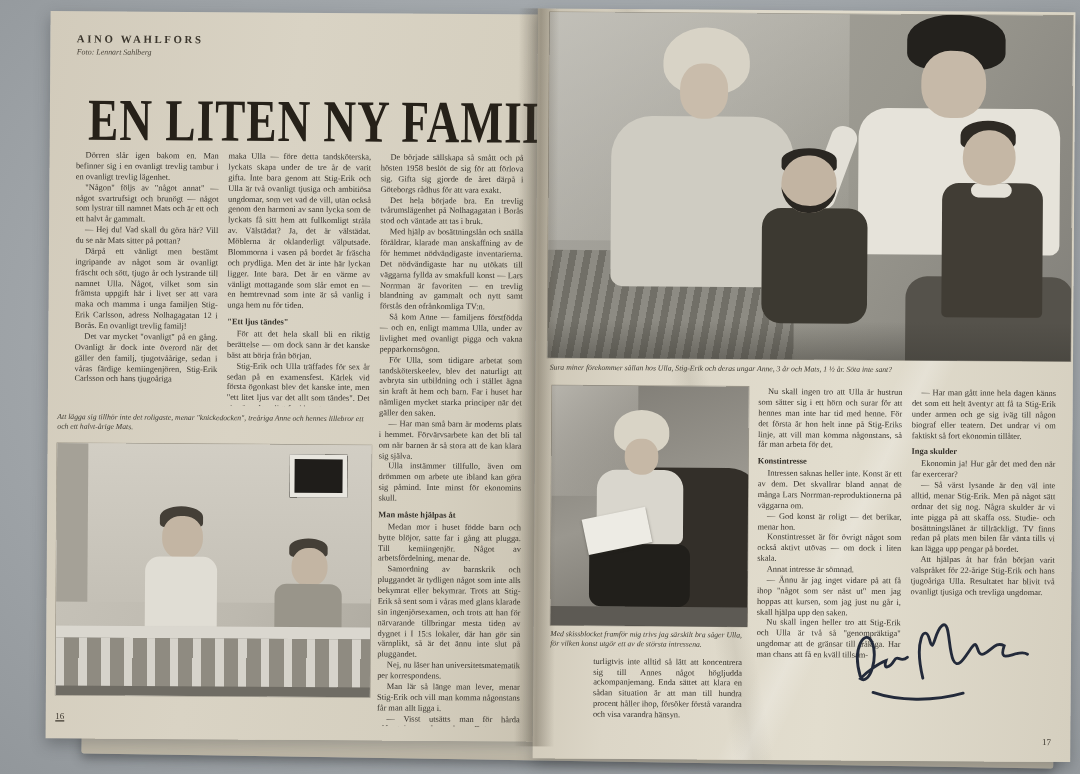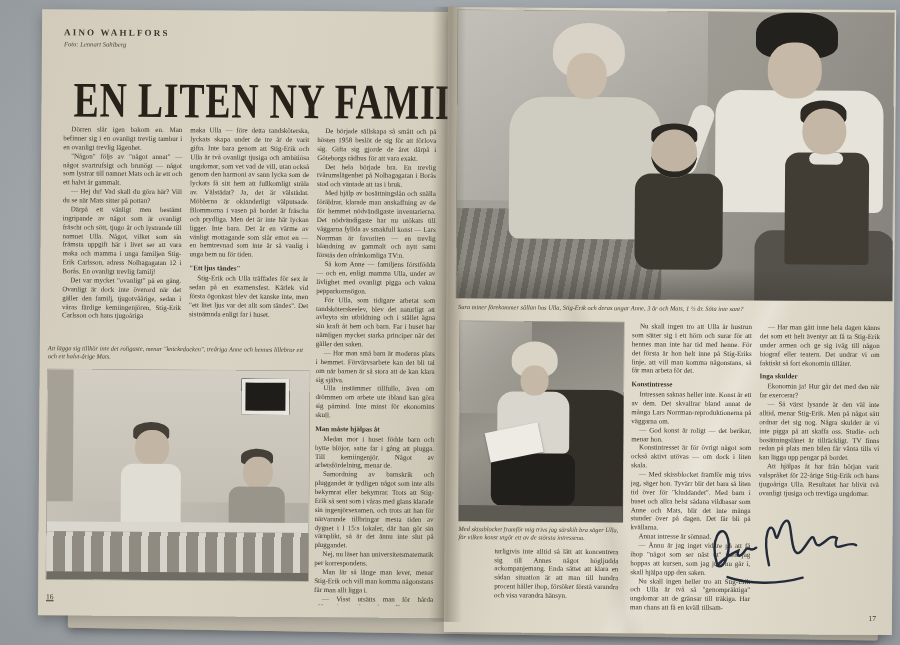--- a/index.html
+++ b/index.html
@@ -122,20 +122,21 @@
             <div class="col">
               <p>Dörren slår igen bakom en. Man befinner sig i en ovanligt trevlig tambur i en ovanligt trevlig lägenhet.</p>
               <p>"Någon" följs av "något annat" — något svartrufsigt och brunögt — något som lystrar till namnet Mats och är ett och ett halvt år gammalt.</p>
               <p>— Hej du! Vad skall du göra här? Vill du se när Mats sitter på pottan?</p>
               <p>Därpå ett vänligt men bestämt ingripande av något som är ovanligt fräscht och sött, tjugo år och lystrande till namnet Ulla. Något, vilket som sin främsta uppgift här i livet ser att vara maka och mamma i unga familjen Stig-Erik Carlsson, adress Nolhagagatan 12 i Borås. En ovanligt trevlig familj!</p>
               <p>Det var mycket "ovanligt" på en gång. Ovanligt är dock inte överord när det gäller den familj, tjugotvåårige, sedan i våras färdige kemiingenjören, Stig-Erik Carlsson och hans tjugoåriga</p>
             </div>
             <div class="col">
               <p class="noindent">maka Ulla — före detta tandsköterska, lyckats skapa under de tre år de varit gifta. Inte bara genom att Stig-Erik och Ulla är två ovanligt tjusiga och ambitiösa ungdomar, som vet vad de vill, utan också genom den harmoni av sann lycka som de lyckats få sitt hem att fullkomligt stråla av. Välstädat? Ja, det är välstädat. Möblerna är oklanderligt välputsade. Blommorna i vasen på bordet är fräscha och prydliga. Men det är inte här lyckan ligger. Inte bara. Det är en värme av vänligt mottagande som slår emot en — en hemtrevnad som inte är så vanlig i unga hem nu för tiden.</p>
               <p class="subhead">"Ett ljus tändes"</p>
+              <p>För att det hela skall bli en riktig berättelse — om dock sann är det kanske bäst att börja från början.</p>
               <p>Stig-Erik och Ulla träffades för sex år sedan på en examensfest. Kärlek vid första ögonkast blev det kanske inte, men "ett litet ljus var det allt som tändes". Det sistnämnda enligt far i huset.</p>
             </div>
           </div>
           <div class="cap caption-left">Att lägga sig tillhör inte det roligaste, menar "knickedocken", treåriga Anne och hennes lillebror ett och ett halvt-årige Mats.</div>
           <div class="photo crib-photo">
             <div class="shape crib-wall"></div>
             <div class="shape crib-door"></div>
             <div class="shape crib-frame"></div>
             <div class="shape k1-hair"></div>
             <div class="shape k1-head"></div>
@@ -207,21 +208,20 @@
           <div class="cap caption-woman">Med skissblocket framför mig trivs jag särskilt bra säger Ulla, för vilken konst utgör ett av de största intressena.</div>
           <div class="contA">turligtvis inte alltid så lätt att koncentrera sig till Annes något högljudda ackompanjemang. Enda sättet att klara en sådan situation är att man till hundra procent håller ihop, försöker förstå varandra och visa varandra hänsyn.</div>
         </div>
         <div class="colR colR2">
           <div class="col">
             <p>Nu skall ingen tro att Ulla är hustrun som sätter sig i ett hörn och surar för att hennes man inte har tid med henne. För det första är hon helt inne på Stig-Eriks linje, att vill man komma någonstans, så får man arbeta för det.</p>
             <p class="subhead">Konstintresse</p>
             <p>Intressen saknas heller inte. Konst är ett av dem. Det skvallrar bland annat de många Lars Norrman-reproduktionerna på väggarna om.</p>
             <p>— God konst är roligt — det berikar, menar hon.</p>
             <p>Konstintresset är för övrigt något som också aktivt utövas — om dock i liten skala.</p>
-            <p>— Med skissblocket framför mig trivs jag, säger hon. Tyvärr blir det bara så liten tid över för "kluddandet". Med barn i huset och allra helst sådana vildbasar som Anne och Mats, blir det inte många stunder över på dagen. Det får bli på kvällarna.</p>
             <p>Annat intresse är sömnad.</p>
             <p>— Ännu är jag inget vidare på att få ihop "något som ser näst ut" men jag hoppas att kursen, som jag just nu går i, skall hjälpa upp den saken.</p>
             <p>Nu skall ingen heller tro att Stig-Erik och Ulla är två så "genompräktiga" ungdomar att de gränsar till tråkiga. Har man chans att få en kväll tillsam-</p>
           </div>
         </div>
         <div class="colR colR3">
           <div class="col">
             <p>— Har man gått inne hela dagen känns det som ett helt äventyr att få ta Stig-Erik under armen och ge sig iväg till någon biograf eller teatern. Det undrar vi om faktiskt så fort ekonomin tillåter.</p>
             <p class="subhead">Inga skulder</p>
             <p>Ekonomin ja! Hur går det med den när far exercerar?</p>

